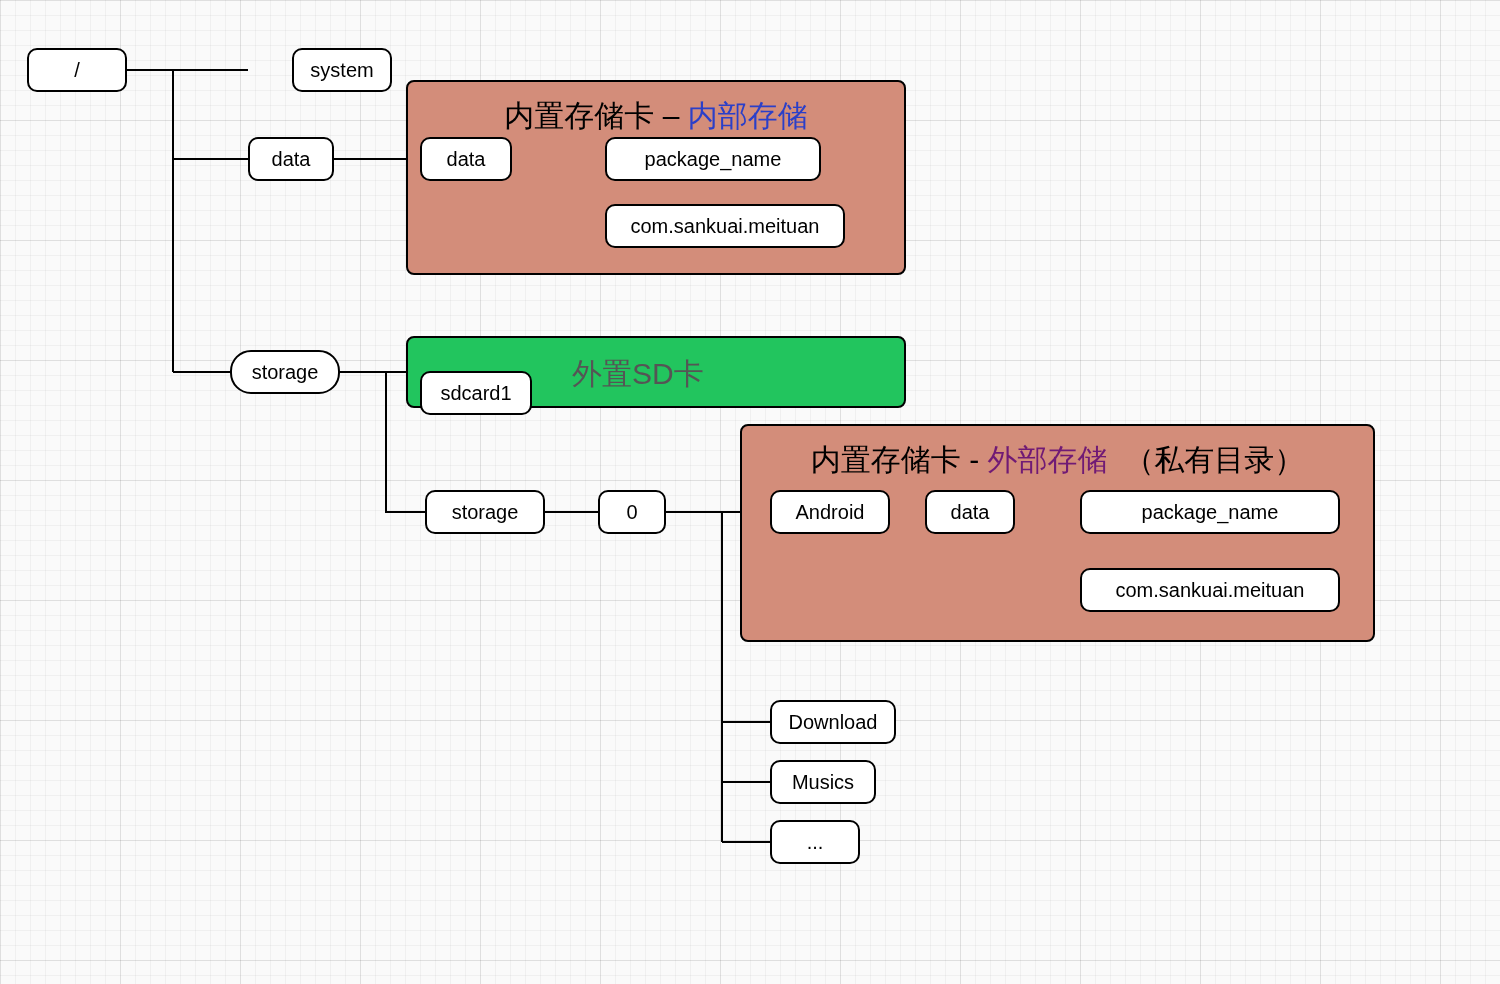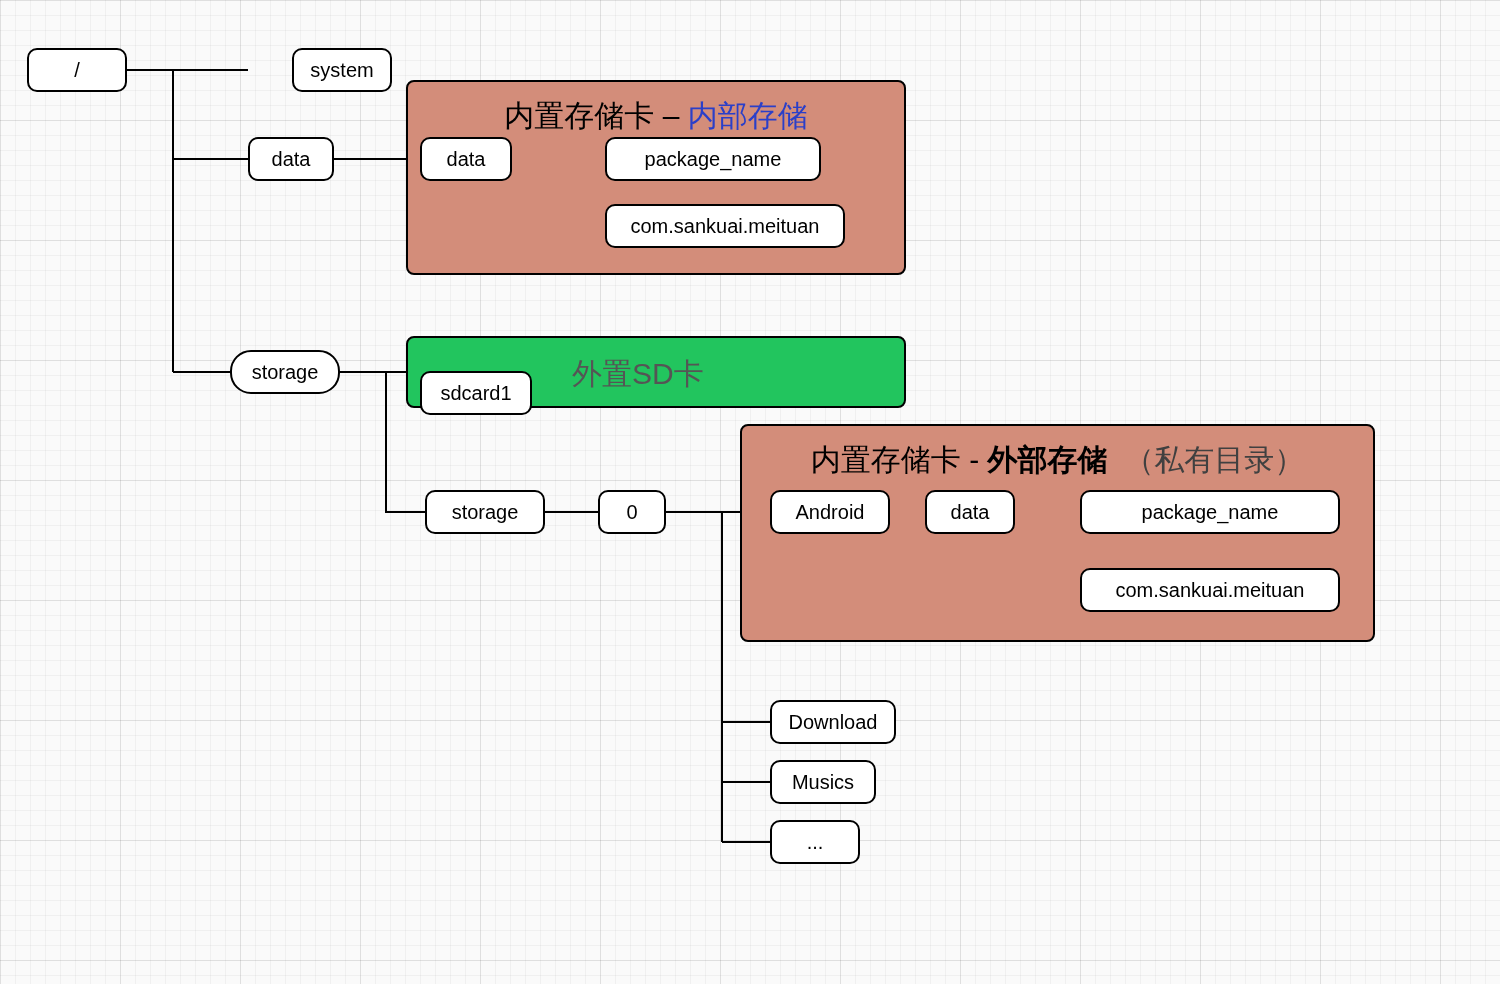--- a/index.html
+++ b/index.html
@@ -41,23 +41,23 @@
     border-radius: 8px;
     padding: 10px 14px 14px 14px;
   }
   .group-title {
     text-align: center;
     font-size: 30px;
     margin: 4px 0 10px 0;
   }
   .t-gray { color: #555; }
   .t-blue { color: #2a3fc9; font-weight: 500; }
-  .t-green { color: #000000; font-weight: 700; }
+  .t-green { color: #701a75; font-weight: 400; }
   .t-purple { color: #9f27c7; }
-  .t-orange { color: #404040; }
+  .t-orange { color: #000000; }
 
   .bg-rose { background: #d38d7a; }
   .bg-amber { background: #22c55e; }
 
   svg.conn { position: absolute; left: 0; top: 0; width: 1500px; height: 984px; pointer-events: none; }
   svg.conn path { stroke: #000; stroke-width: 2; fill: none; }
 </style>
 </head>
 <body>
 

